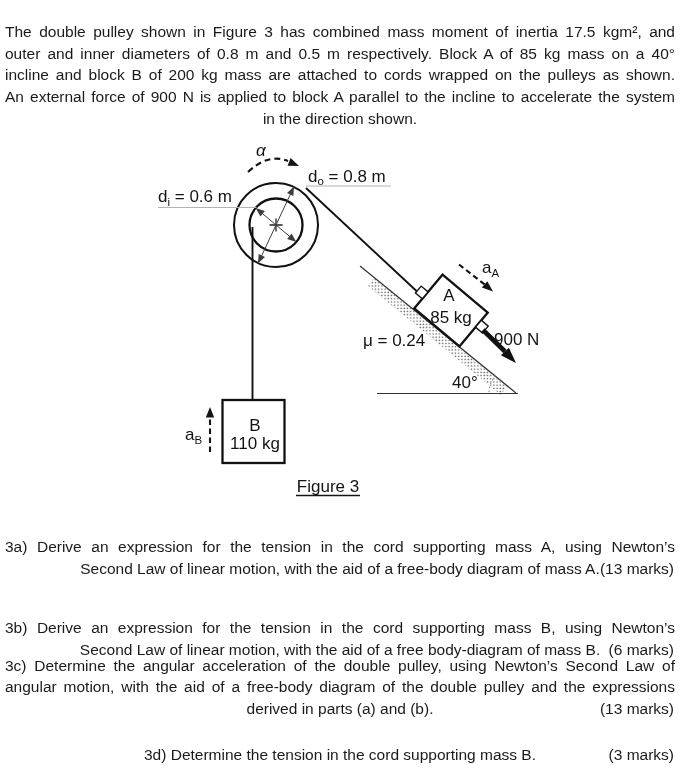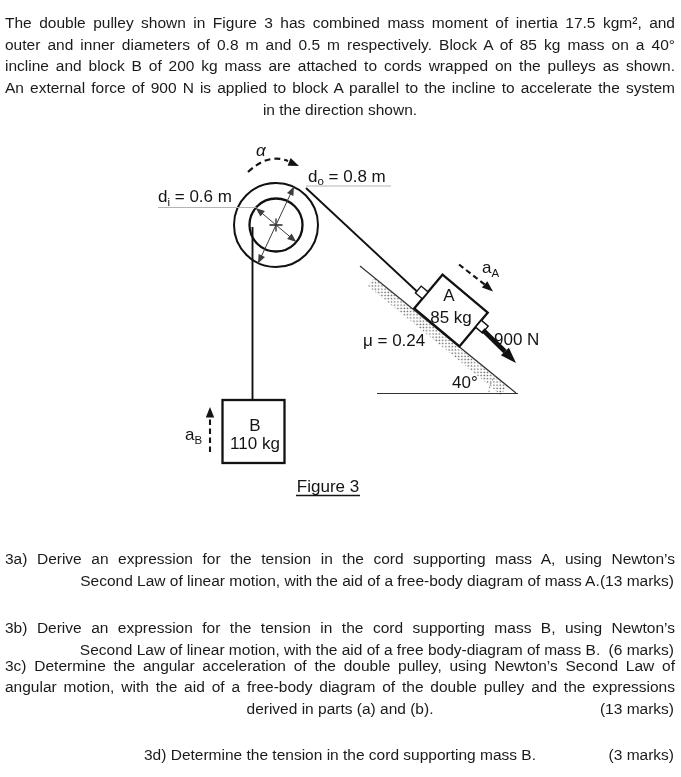--- a/index.html
+++ b/index.html
@@ -15,21 +15,21 @@
   .marks{position:absolute;right:1px;bottom:0;}
   #fig{position:absolute;left:0;top:0;}
   .flabel{font-family:"Liberation Sans",sans-serif;font-size:17px;fill:#141414;}
   .fsub{font-size:11.5px;}
   .greek{font-style:italic;}
   .mid{text-anchor:middle;}
 </style>
 </head>
 <body>
 
-<div class="tblock" style="top:12px">
+<div class="tblock" style="top:21px">
   <div class="jl">The double pulley shown in Figure 3 has combined mass moment of inertia 17.5 kgm², and</div>
   <div class="jl">outer and inner diameters of 0.8 m and 0.5 m respectively. Block A of 85 kg mass on a 40°</div>
   <div class="jl">incline and block B of 200 kg mass are attached to cords wrapped on the pulleys as shown.</div>
   <div class="jl">An external force of 900 N is applied to block A parallel to the incline to accelerate the system</div>
   <div class="jlast">in the direction shown.</div>
 </div>
 
 <svg id="fig" width="681" height="777" viewBox="0 0 681 777">
   <defs>
     <marker id="mthin" viewBox="0 0 10 8" refX="9" refY="4" markerWidth="10" markerHeight="8" orient="auto-start-reverse" markerUnits="strokeWidth">
@@ -86,21 +86,21 @@
   <text class="flabel mid" x="451" y="322.5">85 kg</text>
   <text class="flabel mid" x="255" y="430.5">B</text>
   <text class="flabel mid" x="255" y="448.5">110 kg</text>
   <text class="flabel" x="363" y="345.5">μ = 0.24</text>
   <text class="flabel" x="494" y="345">900 N</text>
   <text class="flabel" x="452" y="387.5">40°</text>
   <text class="flabel mid" x="328" y="492">Figure 3</text>
   <line x1="296" y1="495.5" x2="360" y2="495.5" stroke="#141414" stroke-width="1.3"></line>
 </svg>
 
-<div class="q" style="top:548px">
+<div class="q" style="top:536px">
   <div class="jl">3a) Derive an expression for the tension in the cord supporting mass A, using Newton’s</div>
   <div class="jlast">Second Law of linear motion, with the aid of a free-body diagram of mass A.</div>
   <span class="marks">(13 marks)</span>
 </div>
 
 <div class="q" style="top:617px">
   <div class="jl">3b) Derive an expression for the tension in the cord supporting mass B, using Newton’s</div>
   <div class="jlast">Second Law of linear motion, with the aid of a free body-diagram of mass B.</div>
   <span class="marks">(6 marks)</span>
 </div>

